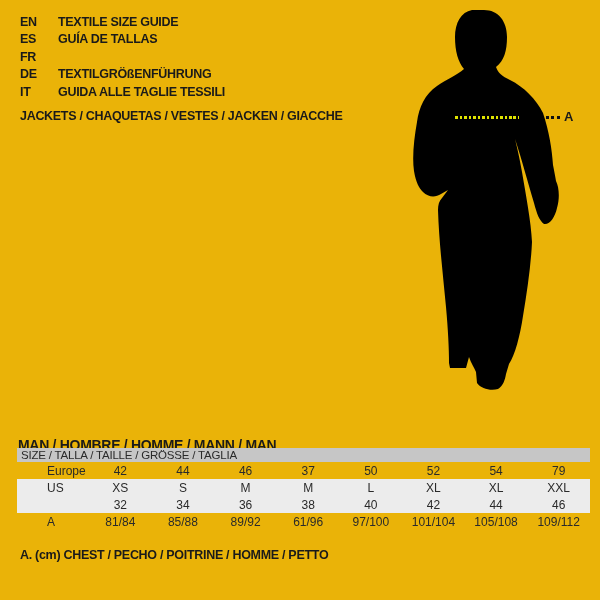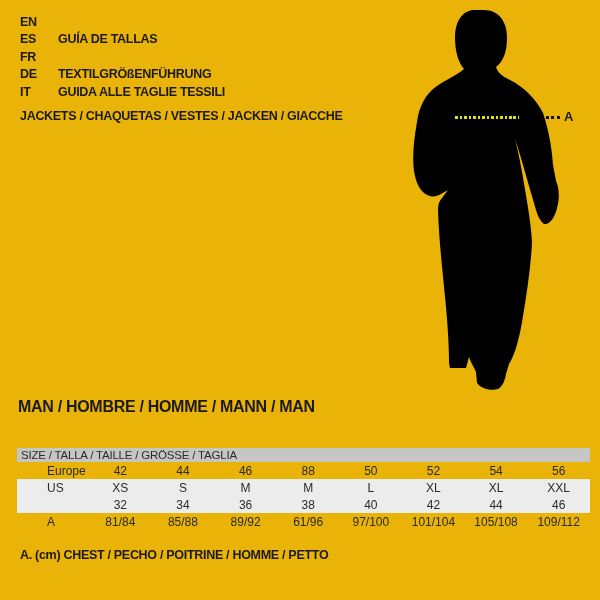--- a/index.html
+++ b/index.html
@@ -16,22 +16,22 @@
   .categories { position:absolute; left:20px; top:108px; font-weight:bold;
                 font-size:12.5px; line-height:17.5px; letter-spacing:-0.3px; }
   
   .figure { position:absolute; left:410px; top:8px; width:152px; height:385px; }
   .dash-yellow { position:absolute; left:455px; top:116px; width:64px; height:3px;
     background:repeating-linear-gradient(90deg,#dfe300 0 2.5px,transparent 2.5px 4.5px); }
   .dash-black { position:absolute; left:546px; top:116px; width:16px; height:3px;
     background:repeating-linear-gradient(90deg,#111 0 3px,transparent 3px 5.5px); }
   .measure-a { position:absolute; left:564px; top:109px; font-weight:bold; font-size:13px; }
   
-  .section-heading { position:absolute; left:18px; top:398px; font-weight:bold;
-                     font-size:16px; letter-spacing:-0.3px; }
+  .section-heading { position:absolute; left:18px; top:437px; font-weight:bold;
+                     font-size:14px; letter-spacing:-0.3px; }
   
   .size-table { position:absolute; left:17px; top:448px; width:573px;
                 font-size:12px; color:#2a2a2a; }
   .t-header { height:14px; background:#c6c6c6; display:flex; align-items:center;
               padding-left:4px; font-size:11.5px; color:#2a2a2a; letter-spacing:-0.2px; }
   .t-row { display:grid; grid-template-columns:72px repeat(8,1fr);
            height:17px; align-items:center; }
   .t-row.shaded { background:#ececec; }
   .t-row .lbl { padding-left:3px; text-align:left;margin-left:27px; }
   .t-row .val { text-align:center; }
@@ -40,20 +40,21 @@
               font-size:12.5px; letter-spacing:-0.3px; }
 </style>
 </head>
 <body>
 
 <div class="canvas">
 
   <div class="lang-block">
     <div class="lang-row">
       <span class="lang-code">EN</span>
+      <span class="lang-label">TEXTILE SIZE GUIDE</span>
     </div>
     <div class="lang-row">
       <span class="lang-code">ES</span>
       <span class="lang-label">GUÍA DE TALLAS</span>
     </div>
     <div class="lang-row">
       <span class="lang-code">FR</span>
     </div>
     <div class="lang-row">
       <span class="lang-code">DE</span>
@@ -118,25 +119,25 @@
   <div class="section-heading">MAN / HOMBRE / HOMME / MANN / MAN</div>
 
   <div class="size-table">
     <div class="t-header">SIZE / TALLA / TAILLE / GRÖSSE / TAGLIA</div>
 
     <div class="t-row">
       <span class="lbl">Europe</span>
       <span class="val">42</span>
       <span class="val">44</span>
       <span class="val">46</span>
-      <span class="val">88</span>
+      <span class="val">37</span>
       <span class="val">50</span>
       <span class="val">52</span>
       <span class="val">54</span>
-      <span class="val">56</span>
+      <span class="val">79</span>
     </div>
 
     <div class="t-row shaded">
       <span class="lbl">US</span>
       <span class="val">XS</span>
       <span class="val">S</span>
       <span class="val">M</span>
       <span class="val">M</span>
       <span class="val">L</span>
       <span class="val">XL</span>

